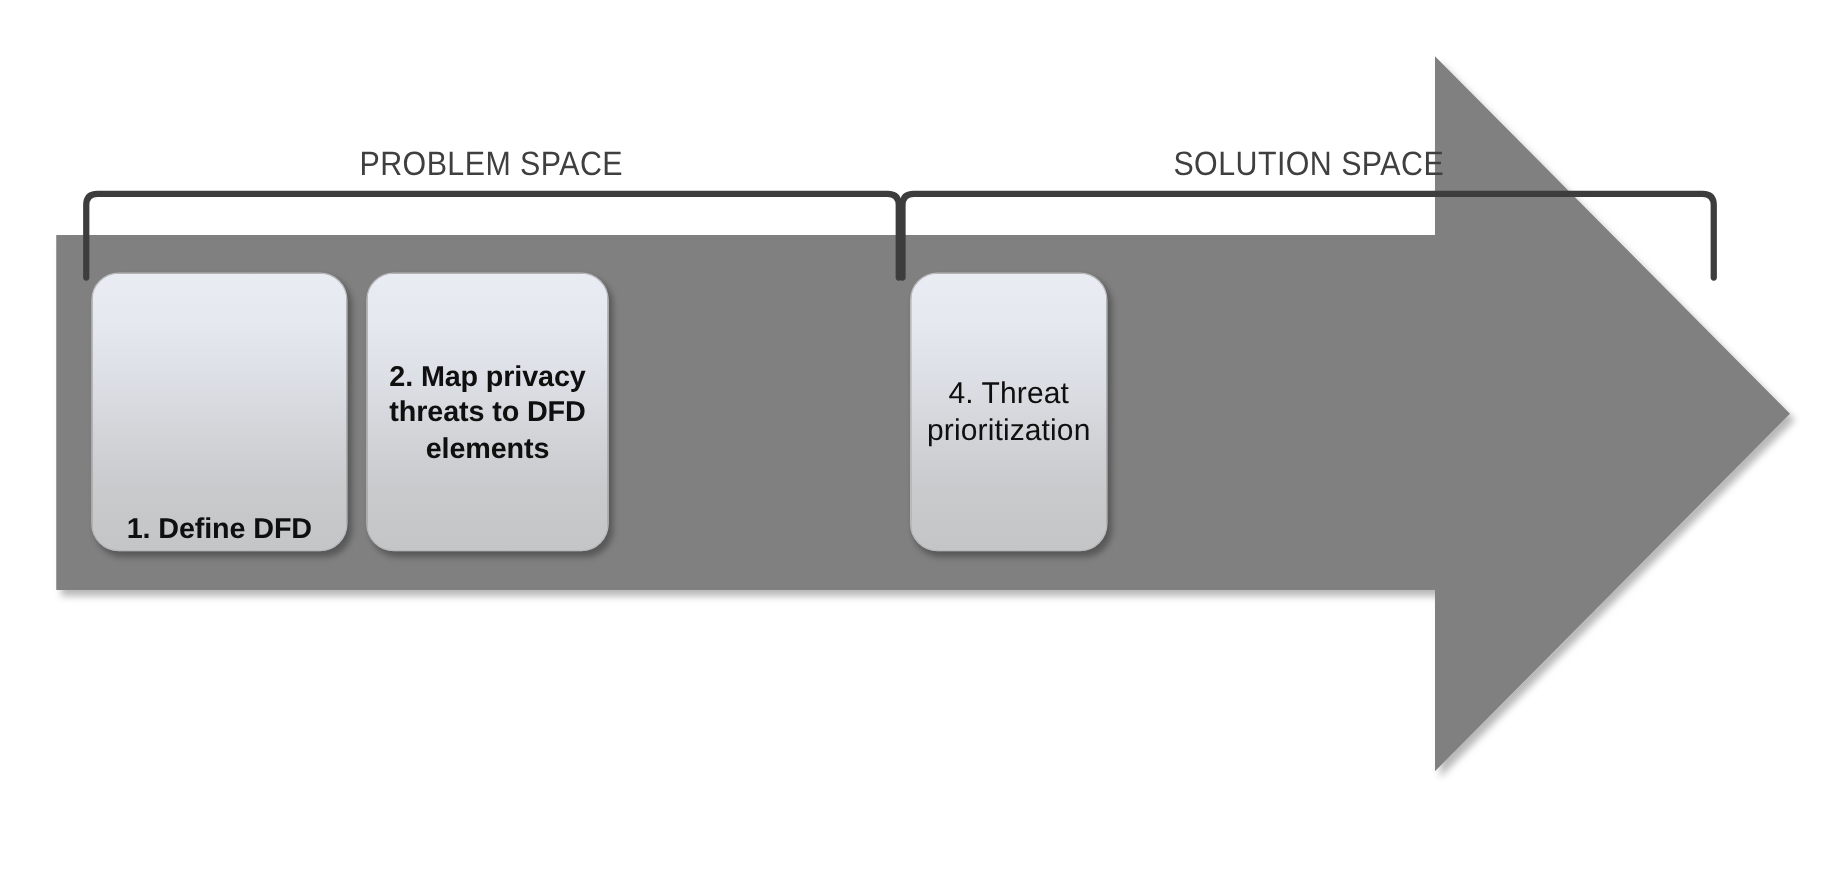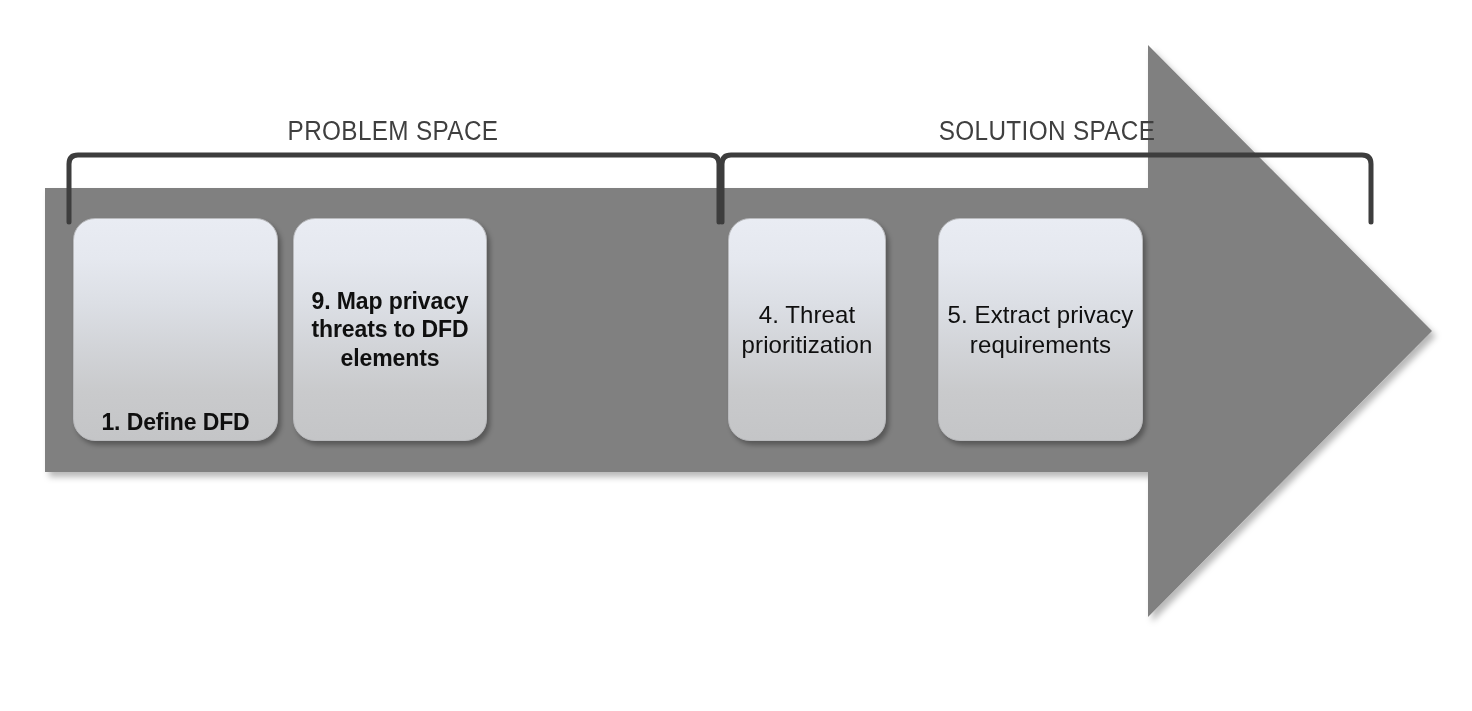--- a/index.html
+++ b/index.html
@@ -118,31 +118,28 @@
              L 1148,472
              L 45,472
              Z" fill="#808080" filter="url(#arrowShadow)"></path>
   </svg>
 
   <div class="step-box bold-step" id="box-1" style="left:73px; top:218px; width:205px; height:223px;align-items:flex-end;">
     <span class="step-label">1. Define DFD</span>
   </div>
 
   <div class="step-box bold-step" id="box-2" style="left:293px; top:218px; width:194px; height:223px;">
-    <span class="step-label">9. Map privacy threats to DFD elements</span>
+    <span class="step-label">2. Map privacy threats to DFD elements</span>
   </div>
 
 
   <div class="step-box regular-step" id="box-4" style="left:728px; top:218px; width:158px; height:223px;">
     <span class="step-label">4. Threat prioritization</span>
   </div>
 
-  <div class="step-box regular-step" id="box-5" style="left:938px; top:218px; width:205px; height:223px;">
-    <span class="step-label">5. Extract privacy requirements</span>
-  </div>
 
 
   <svg class="bracket-svg" viewBox="0 0 1472 711" xmlns="http://www.w3.org/2000/svg">
 
     <path d="M 69,222
              L 69,164
              Q 69,155 78,155
              L 710,155
              Q 719,155 719,164
              L 719,222" fill="none" stroke="#3d3d3d" stroke-width="5" stroke-linecap="round" stroke-linejoin="round"></path>

